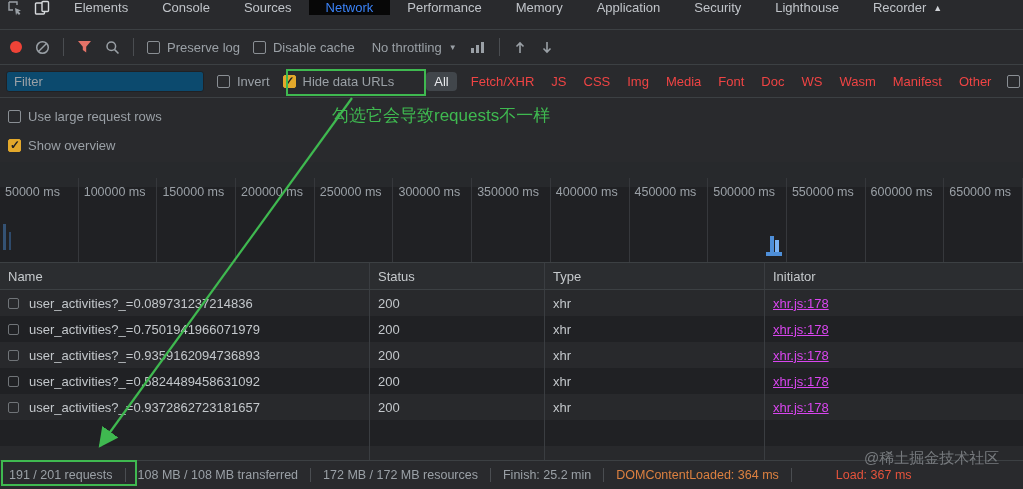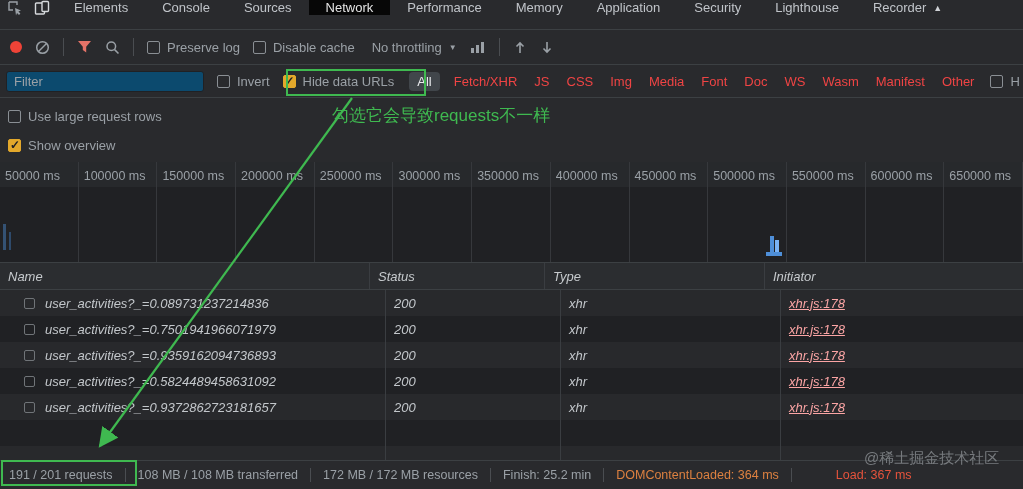--- a/index.html
+++ b/index.html
@@ -13,21 +13,21 @@
   }
   .devtools { display:flex; flex-direction:column; height:100%; }
 
   
   .tabbar { flex:0 0 30px; background:#292a2d; border-bottom:1px solid #3c4043;
             display:flex; align-items:flex-start; overflow:hidden; }
   .tb-icons { display:flex; align-items:center; padding:0 7px; gap:11px; }
   .tb-icon { display:flex; align-items:center; }
   .tabs { display:flex; }
   .tab { display:flex; align-items:center; padding:0 17px; color:#c0c4c9; white-space:nowrap; }
-  .tab.active { background:#070707; color:#e5e5e5; }
+  .tab.active { background:#070707; color:#3b82f6; }
   .tab-arrow { margin-left:7px; font-size:9px; color:#cfd2d6; }
 
   
   .toolbar { flex:0 0 35px; background:#292a2d; border-bottom:1px solid #3c4043;
              display:flex; align-items:center; padding:0 10px; gap:13px; color:#9aa0a6; overflow:hidden; }
   .tbtn { display:flex; align-items:center; }
   .dot { width:12px; height:12px; border-radius:50%; background:#ef4337; }
   .vdiv { width:1px; height:18px; background:#4a4d51; flex:0 0 auto; }
   .throttle { display:flex; align-items:center; gap:7px; margin-left:4px; }
   .dd-arrow { font-size:8px; color:#9aa0a6; }
@@ -40,56 +40,56 @@
                              color:#202124; font-size:12px; font-weight:bold; }
 
   
   .filterbar { flex:0 0 33px; background:#292a2d; border-bottom:1px solid #3c4043;
                display:flex; align-items:center; padding:0 6px; gap:13px; color:#9aa0a6;
                overflow:hidden; white-space:nowrap; }
   .filter-input { width:198px; height:21px; background:#0c4a6e; border:1px solid #202124;
                   border-radius:3px; color:#bdc1c6; font:13px "Liberation Sans",sans-serif;
                   padding:0 7px; outline:none; flex:0 0 auto; }
   .filter-input::placeholder { color:#9aa0a6; }
-  .pills { display:flex; align-items:center; gap:11px; margin-left:2px; }
+  .pills { display:flex; align-items:center; gap:11px; margin-left:19px; }
   .pill { padding:2px 3px; color:#ef4444; }
   .pill.active { background:#41464b; color:#e8eaed; border-radius:4px; padding:2px 8px; }
 
   
   .options { flex:0 0 64px; background:#292a2d; padding:4px 8px 0; }
   .opt-row { height:29px; display:flex; align-items:center; }
 
   
   .overview { flex:0 0 101px; position:relative; border-bottom:1px solid #3c4043; overflow:hidden;
               background:linear-gradient(180deg,#27292c 0,#27292c 25px,#202124 25px); }
-  .ticks { position:absolute; inset:0; display:flex; }
+  .ticks { position:absolute; inset:0; display:flex;margin-top:16px; }
   .tick { flex:0 0 78.7px; border-right:1px solid #36383c; padding:7px 0 0 5px;
           font-size:12.5px; color:#9aa0a6; white-space:nowrap; overflow:hidden; }
   .ov-bar { position:absolute; }
   .b1 { left:770px; top:74px; width:4px; height:20px; background:#4e8fd9; }
   .b2 { left:775px; top:78px; width:4px; height:16px; background:#7ab3f5; }
   .b3 { left:766px; top:90px; width:16px; height:4px; background:#4e8fd9; }
   .b4 { left:3px;  top:62px; width:3px; height:26px; background:#345274; }
   .b5 { left:9px;  top:70px; width:2px; height:18px; background:#2e4a6b; }
 
   
   .table { flex:1; display:flex; flex-direction:column; background:#202124; min-height:0; overflow:hidden; }
   .thead { flex:0 0 27px; background:#2b2d30; border-bottom:1px solid #3c4043;
            display:flex; color:#c6cacd; }
   .tcell { padding:0 8px; display:flex; align-items:center; height:100%;
-           border-right:1px solid #3a3d41; overflow:hidden; white-space:nowrap;font-style:italic; }
+           border-right:1px solid #3a3d41; overflow:hidden; white-space:nowrap; }
   .c-name { flex:0 0 370px; } .c-status { flex:0 0 175px; } .c-type { flex:0 0 220px; }
   .c-init { flex:1; border-right:none; }
   .tbody { flex:1; display:flex; flex-direction:column; color:#c3c7cb; overflow:hidden; }
-  .trow { flex:0 0 26px; display:flex;padding-left:16px; }
+  .trow { flex:0 0 26px; display:flex; }
   .trow.filler:last-child { flex:1 1 auto; }
   .light { background:#28292c; } .dark { background:#202124; }
   .row-check { width:11px; height:11px; border:1px solid #707478; border-radius:2px;
                margin-right:10px; flex:0 0 auto; }
-  .init-link { color:#fca5a5; text-decoration:underline; cursor:pointer;text-align:center; }
+  .init-link { color:#d946ef; text-decoration:underline; cursor:pointer;text-align:center; }
 
   
   .statusbar { flex:0 0 29px; background:#292a2d; border-top:1px solid #3c4043;
                display:flex; align-items:center; padding:0 9px; font-size:12.5px;
                color:#9aa0a6; white-space:nowrap; overflow:hidden; }
   .sdiv { width:1px; height:14px; background:#4a4d51; margin:0 12px; flex:0 0 auto; }
   .sb-dcl { color:#dd8140; } .sb-load { color:#e5533c;margin-left:32px; }
 
   
   .overlay-svg { position:absolute; inset:0; pointer-events:none; }

